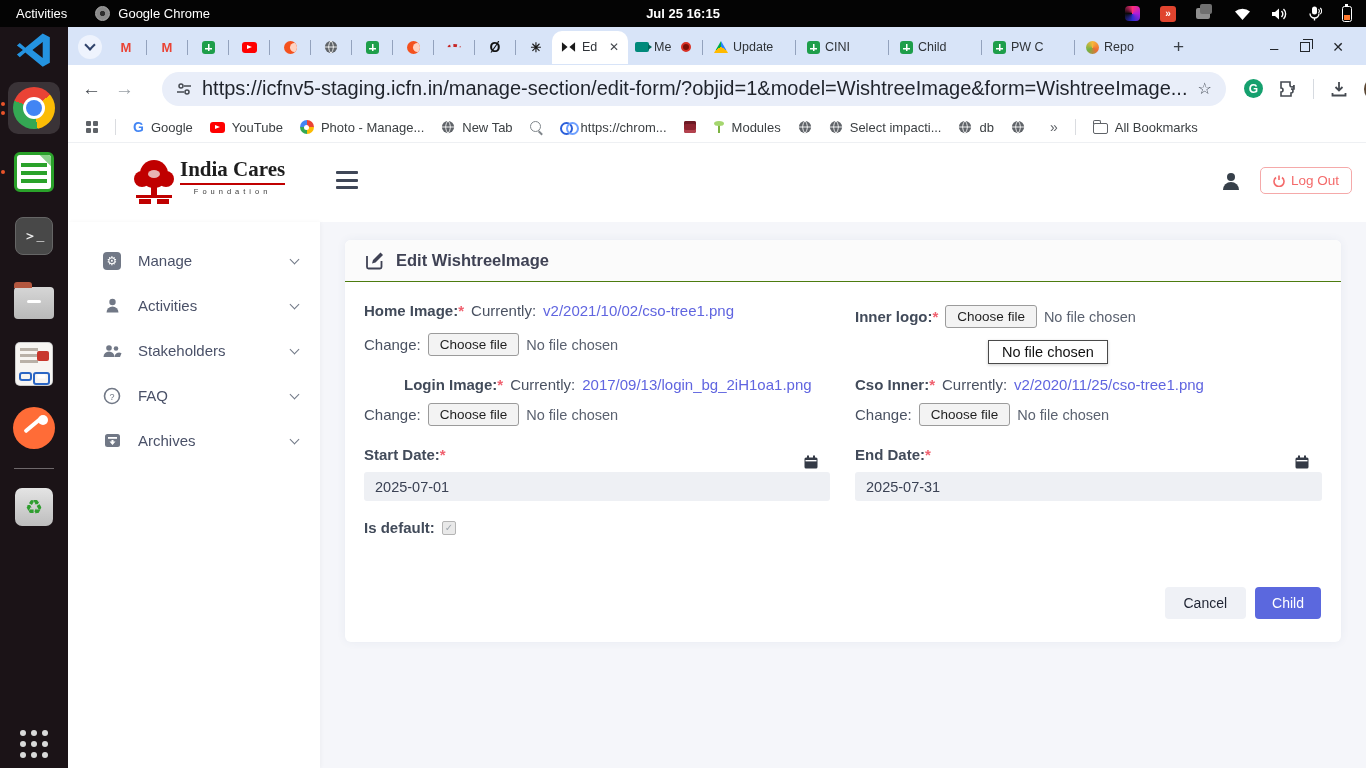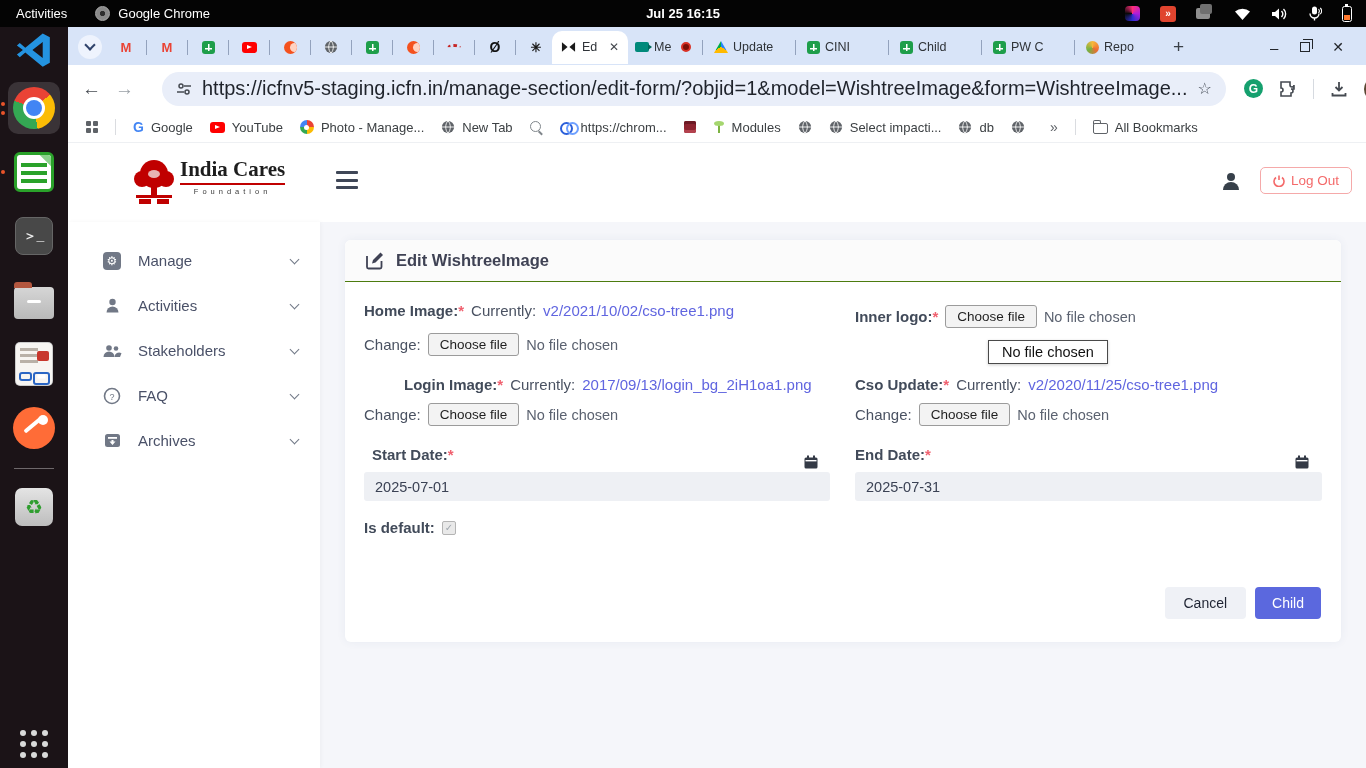--- a/index.html
+++ b/index.html
@@ -584,31 +584,31 @@
       <span class="fld-label currently">Currently:</span>
       <a class="flink" href="#">2017/09/13/login_bg_2iH1oa1.png</a>
     </div>
     <div class="frow" style="left:19px; top:163px;">
       <span class="fld-label currently">Change:</span>
       <span class="choose-btn">Choose file</span>
       <span class="nofile">No file chosen</span>
     </div>
 
     <div class="frow" style="left:510px; top:136px;">
-      <span class="fld-label"><span>Cso Update:</span><span class="req">*</span></span>
+      <span class="fld-label"><span>Cso Inner:</span><span class="req">*</span></span>
       <span class="fld-label currently">Currently:</span>
       <a class="flink" href="#">v2/2020/11/25/cso-tree1.png</a>
     </div>
     <div class="frow" style="left:510px; top:163px;">
       <span class="fld-label currently">Change:</span>
       <span class="choose-btn">Choose file</span>
       <span class="nofile">No file chosen</span>
     </div>
 
-    <div class="frow" style="left:27px; top:206px;align-items:flex-end;">
+    <div class="frow" style="left:19px; top:206px;align-items:flex-end;">
       <span class="fld-label"><span>Start Date:</span><span class="req">*</span></span>
     </div>
     <svg class="cal-ic" style="left:459px; top:215px;" viewBox="0 0 14 14">
         <rect x="0.5" y="2.5" width="13" height="11" rx="1.5" fill="#343a46"></rect>
         <rect x="3" y="0.5" width="2" height="3.5" fill="#343a46"></rect>
         <rect x="9" y="0.5" width="2" height="3.5" fill="#343a46"></rect>
         <rect x="1.5" y="5" width="11" height="1.4" fill="#fff"></rect>
       </svg>
     <input class="date-input" style="left: 19px; top: 232px;" readonly="" value="2025-07-01">
 

